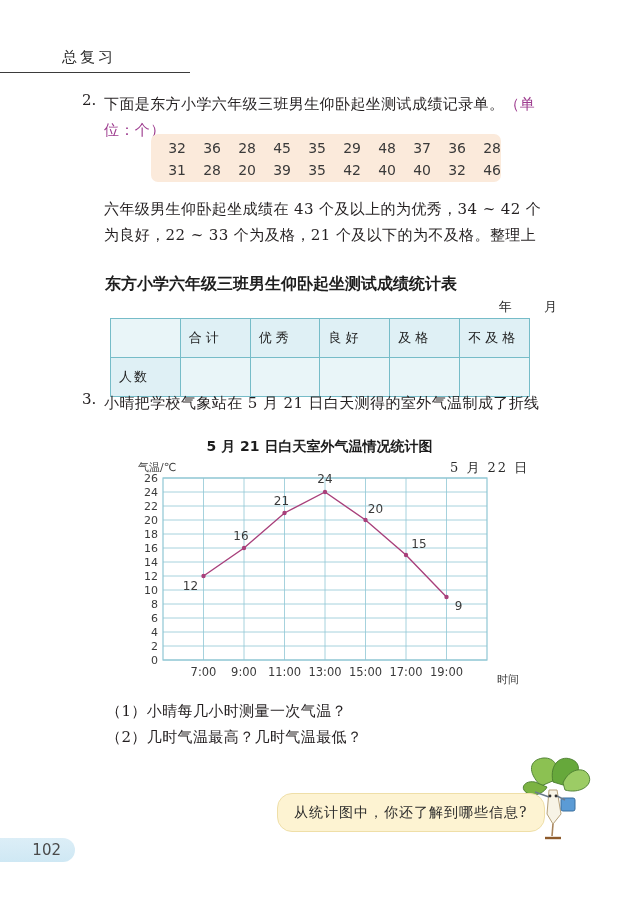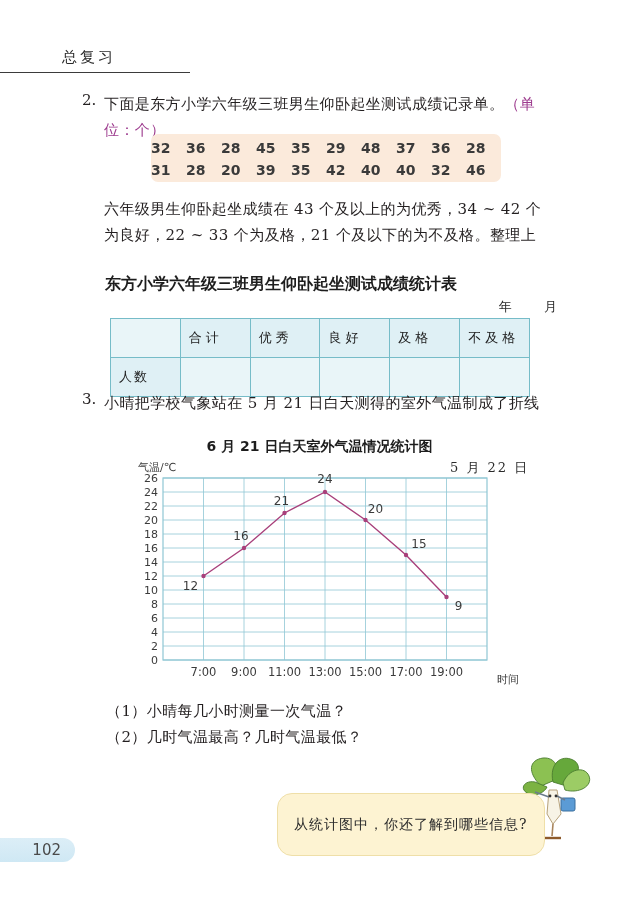--- a/index.html
+++ b/index.html
@@ -82,25 +82,24 @@
     left: 0;
     width: 350px;
     height: 22px;
     display: flex;
     align-items: center;
   }
   .data-row.r1 { top: 3px; }
   .data-row.r2 { top: 25px; }
   .data-cell {
     flex: 1 1 0;
-    text-align: left;
+    text-align: right;
     font-family: "DejaVu Sans", "Liberation Sans", sans-serif;
     font-size: 14px;
     color: #3a3a3a;
-    font-weight: bold;
   }
 
   
   .tbl-title {
     position: absolute;
     left: 0px;
     top: 274px;
     width: 562px;
     text-align: center;
     font-family: "DejaVu Sans", "Liberation Sans", sans-serif;
@@ -211,21 +210,21 @@
     letter-spacing: 0.4px;
     white-space: nowrap;
   }
 
   
   .bubble {
     position: absolute;
     left: 277px;
     top: 793px;
     height: 29px;
-    padding: 16px 16px;
+    padding: 4px 16px;
     background: #fdf3d2;
     border: 1px solid #efdfa8;
     border-radius: 15px;
     display: flex;
     align-items: center;
     font-family: "DejaVu Serif", "Liberation Serif", serif;
     font-size: 14px;
     color: #2b2b2b;
     letter-spacing: 1px;
     white-space: nowrap;
@@ -332,21 +331,21 @@
       <td class="blank"></td>
       <td class="blank"></td>
       <td class="blank"></td>
     </tr>
   </tbody>
     </table>
 
   <div class="prob-num" style="left:82px; top:390px;">3.</div>
   <div class="body-text" style="left:104px; top:390px;">小晴把学校气象站在 5 月 21 日白天测得的室外气温制成了折线</div>
 
-  <div class="chart-title">6 月 21 日白天室外气温情况统计图</div>
+  <div class="chart-title">5 月 21 日白天室外气温情况统计图</div>
   <div class="chart-ylabel">气温/℃</div>
   <div class="chart-rightdate">5 月 22 日</div>
   <div class="chart-xlabel">时间</div>
 
   <svg class="chart" width="380" height="215">
 
     <g id="grid-h">
         <line x1="33" x2="357" y1="190" y2="190" stroke="#8fc7d4" stroke-width="0.8"></line>
         <line x1="33" x2="357" y1="176" y2="176" stroke="#8fc7d4" stroke-width="0.8"></line>
         <line x1="33" x2="357" y1="162" y2="162" stroke="#8fc7d4" stroke-width="0.8"></line>

